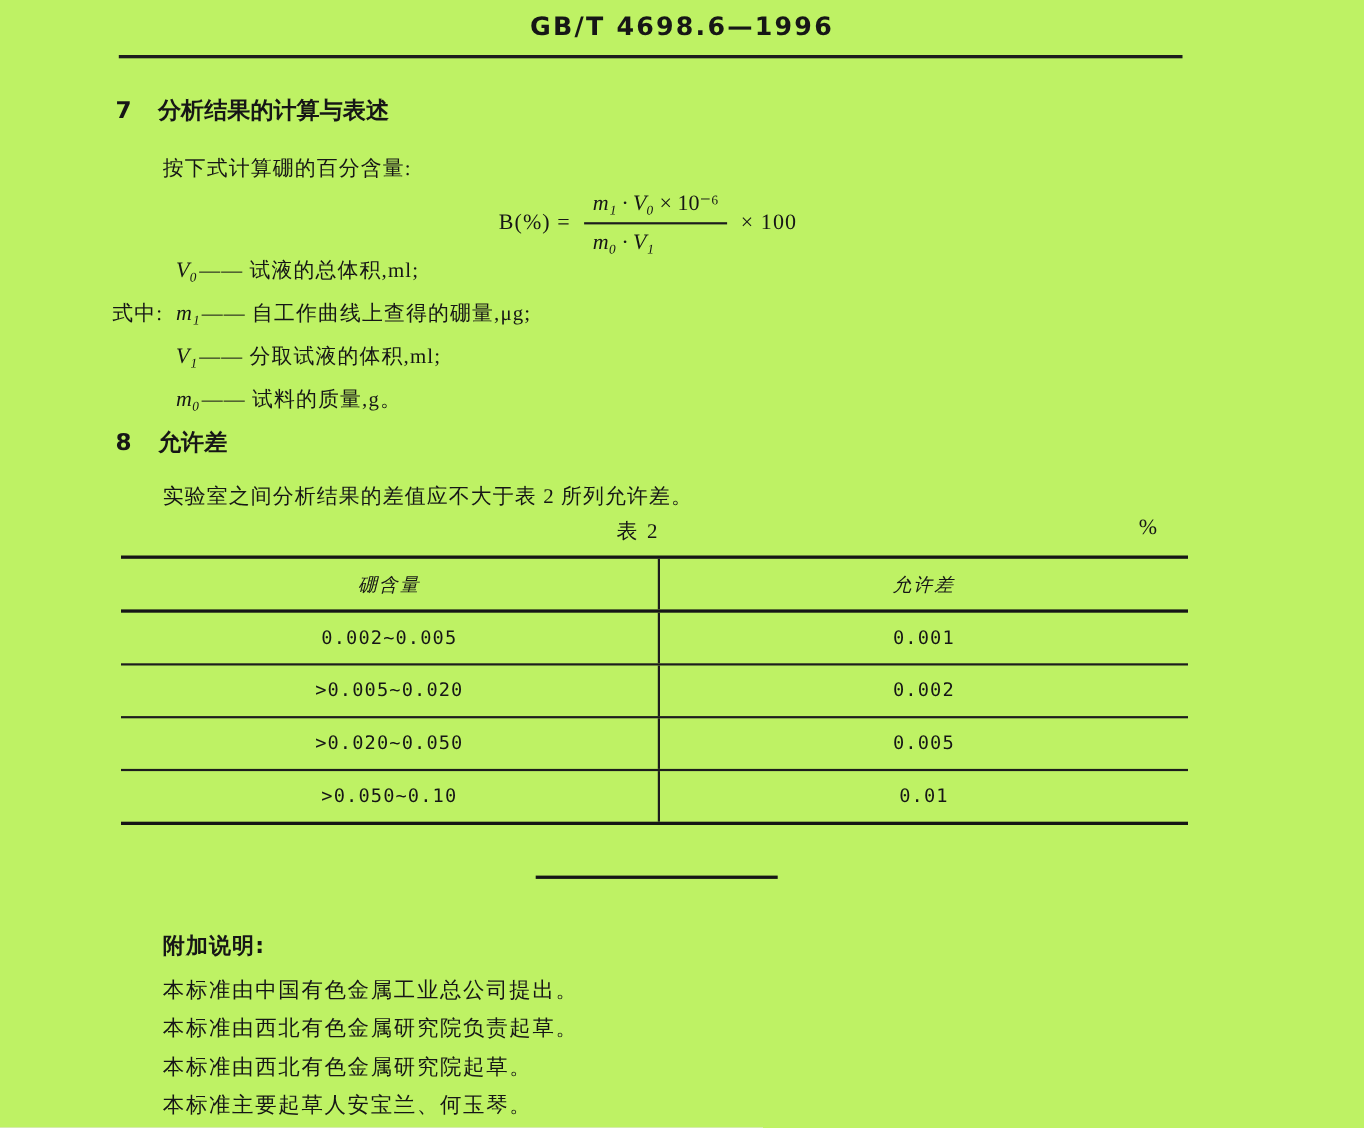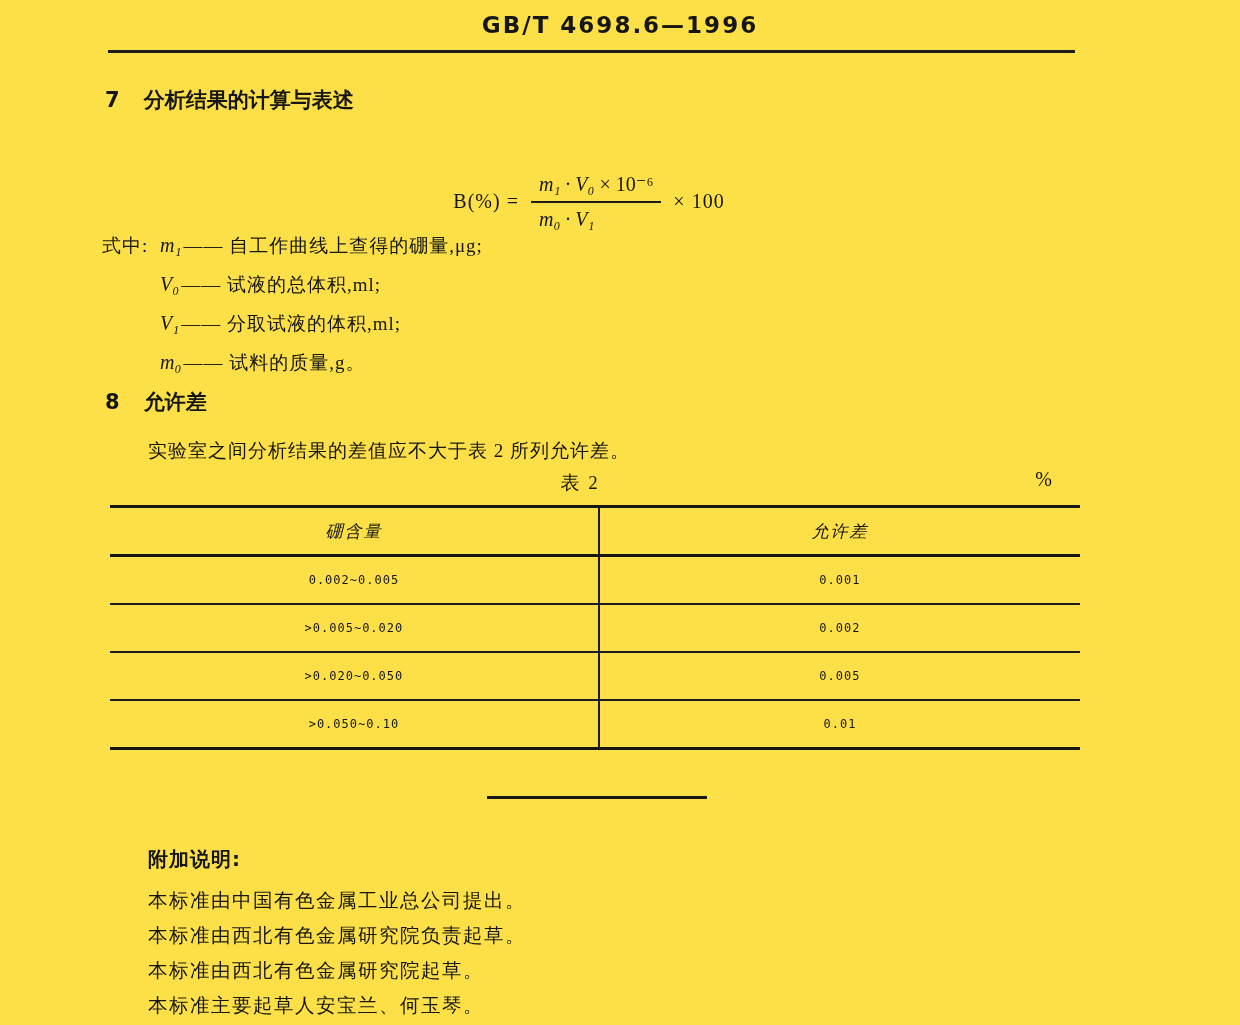--- a/index.html
+++ b/index.html
@@ -1,19 +1,19 @@
 <!DOCTYPE html>
 <html><head>
 <meta charset="utf-8">
 <style>
   html,body { margin:0; padding:0; background:#e8e8e8; }
   .page {
     position:relative;
     width:1240px; height:1025px;
-    background:#fde047;
+    background:#bef264;
     overflow:hidden;
     color:#161616;
     font-family:"Liberation Serif","DejaVu Serif",serif;
   }
 
   
   .doc-header {
     position:absolute; top:12px; left:0; width:100%;
     text-align:center;
     font-family:"DejaVu Sans","Liberation Sans",sans-serif;
@@ -74,21 +74,21 @@
   .t-row { display:flex; border-bottom:2px solid #1d1d1d; }
   .t-row:last-child { border-bottom:none; }
   .t-row.t-head { border-bottom:3px solid #161616;font-style:italic; }
   .t-cell {
     display:flex; align-items:center; justify-content:center;
     height:46px; box-sizing:border-box;
   }
   .t-cell.c-left  { width:50.5%; border-right:2px solid #1d1d1d; }
   .t-cell.c-right { width:49.5%; }
   .t-head .t-cell { font-family:"Liberation Serif","DejaVu Serif",serif; letter-spacing:2px; }
-  .t-body-cell { font-family:"DejaVu Sans Mono","Liberation Mono",monospace; font-size:12px; letter-spacing:1px; }
+  .t-body-cell { font-family:"DejaVu Sans Mono","Liberation Mono",monospace; font-size:17px; letter-spacing:1px; }
 
   
   .end-divider { position:absolute; top:796px; left:487px; width:220px; height:3px; background:#161616; }
 
   
   .notes { position:absolute; top:846px; left:148px; font-size:19.5px; }
   .notes-heading {
     font-family:"DejaVu Sans","Liberation Sans",sans-serif;
     font-weight:bold; font-size:20px; margin-bottom:10px; letter-spacing:1px;
   }
@@ -99,40 +99,41 @@
 
 <div class="page">
 
   <div class="doc-header">GB/T 4698.6—1996</div>
   <div class="header-rule"></div>
 
   <div class="sec-heading sec7-heading">
     <span class="sec-num">7</span>
     <span>分析结果的计算与表述</span>
   </div>
+  <div class="body-line sec7-intro">按下式计算硼的百分含量:</div>
 
   <div class="formula">
     <span class="lhs">B(%) =</span>
     <span class="frac">
       <span class="num"><span class="var">m₁ · V₀</span><span class="op"> × 10⁻⁶</span></span>
       <span class="den var">m₀ · V₁</span>
     </span>
     <span class="mult">× 100</span>
   </div>
 
   <div class="definitions">
     <div class="def-line">
+      <span class="def-prefix"></span>
+      <span class="def-symbol">V₀</span>
+      <span class="def-desc">—— 试液的总体积,ml;</span>
+    </div>
+    <div class="def-line">
       <span class="def-prefix">式中:</span>
       <span class="def-symbol">m₁</span>
       <span class="def-desc">—— 自工作曲线上查得的硼量,μg;</span>
-    </div>
-    <div class="def-line">
-      <span class="def-prefix"></span>
-      <span class="def-symbol">V₀</span>
-      <span class="def-desc">—— 试液的总体积,ml;</span>
     </div>
     <div class="def-line">
       <span class="def-prefix"></span>
       <span class="def-symbol">V₁</span>
       <span class="def-desc">—— 分取试液的体积,ml;</span>
     </div>
     <div class="def-line">
       <span class="def-prefix"></span>
       <span class="def-symbol">m₀</span>
       <span class="def-desc">—— 试料的质量,g。</span>

